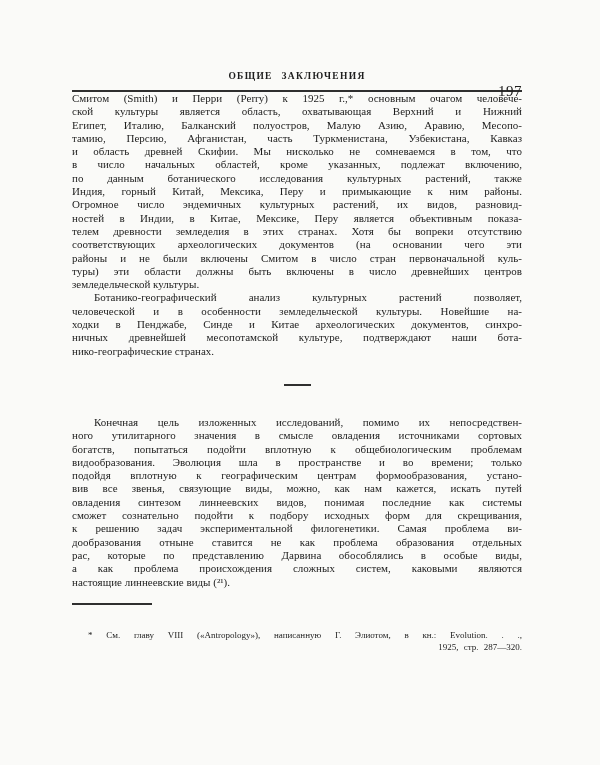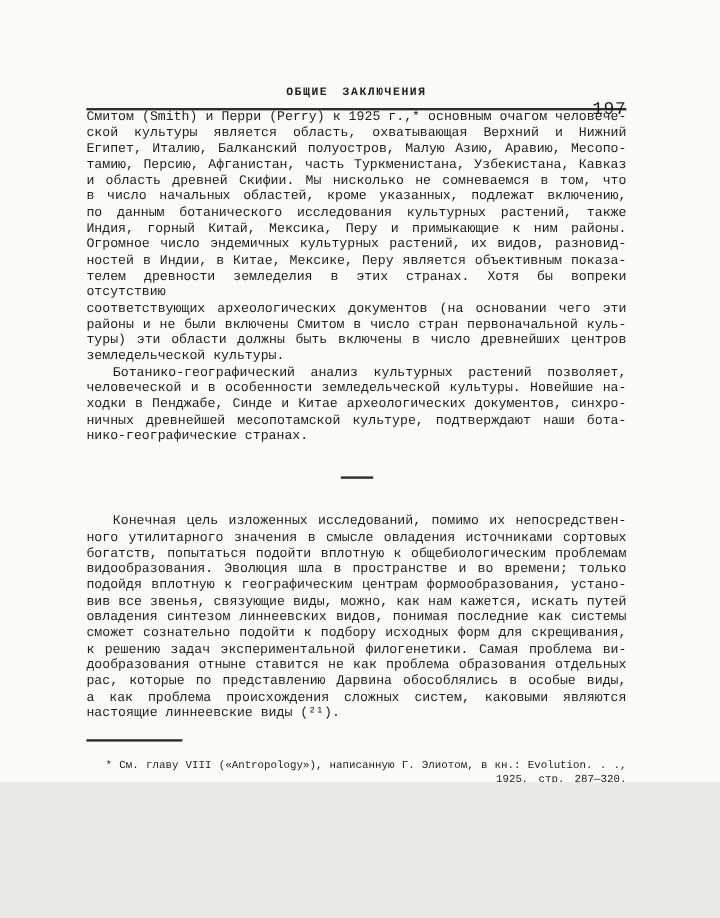--- a/index.html
+++ b/index.html
@@ -1,21 +1,21 @@
 <!DOCTYPE html>
 <html><head>
 <meta charset="utf-8">
 <style>
   html, body { margin:0; padding:0; background:#e9e9e7; }
   .page {
     position:relative;
-    width:600px; height:652px;
+    width:600px; height:765px;
     margin:0;
     background:#fafaf8;
-    font-family:Liberation Mono, monospace;
+    font-family:Liberation Serif, serif;
     color:#1d1d1d;
     overflow:hidden;
   }
   .content { position:absolute; left:72px; top:70px; width:450px; }
 
   .header { position:relative; padding-bottom:7px; border-bottom:2px solid #2f2f2f; }
   .title {
     text-align:center;
     font-size:9.5px; font-weight:bold;
     letter-spacing:1.3px; word-spacing:5px;
@@ -35,21 +35,21 @@
     width:27px; height:0;
     border:none; border-top:2px solid #2f2f2f;
     margin:26px auto 30px auto;
   }
 
   .footnote-rule {
     width:80px; height:0;
     border:none; border-top:2px solid #2f2f2f;
     margin:14px 0 0 0;
   }
-  .footnote { margin-top:14px; font-size:9px; line-height:12px; }
+  .footnote { margin-top:24px; font-size:9px; line-height:12px; }
   .fn-line.justify { text-align:justify; text-align-last:justify; text-indent:16px; }
   .fn-line.left { text-align:right; word-spacing:3px; }
 </style>
 </head>
 <body>
 
 <div class="page">
   <div class="content">
 
     <div class="header">

